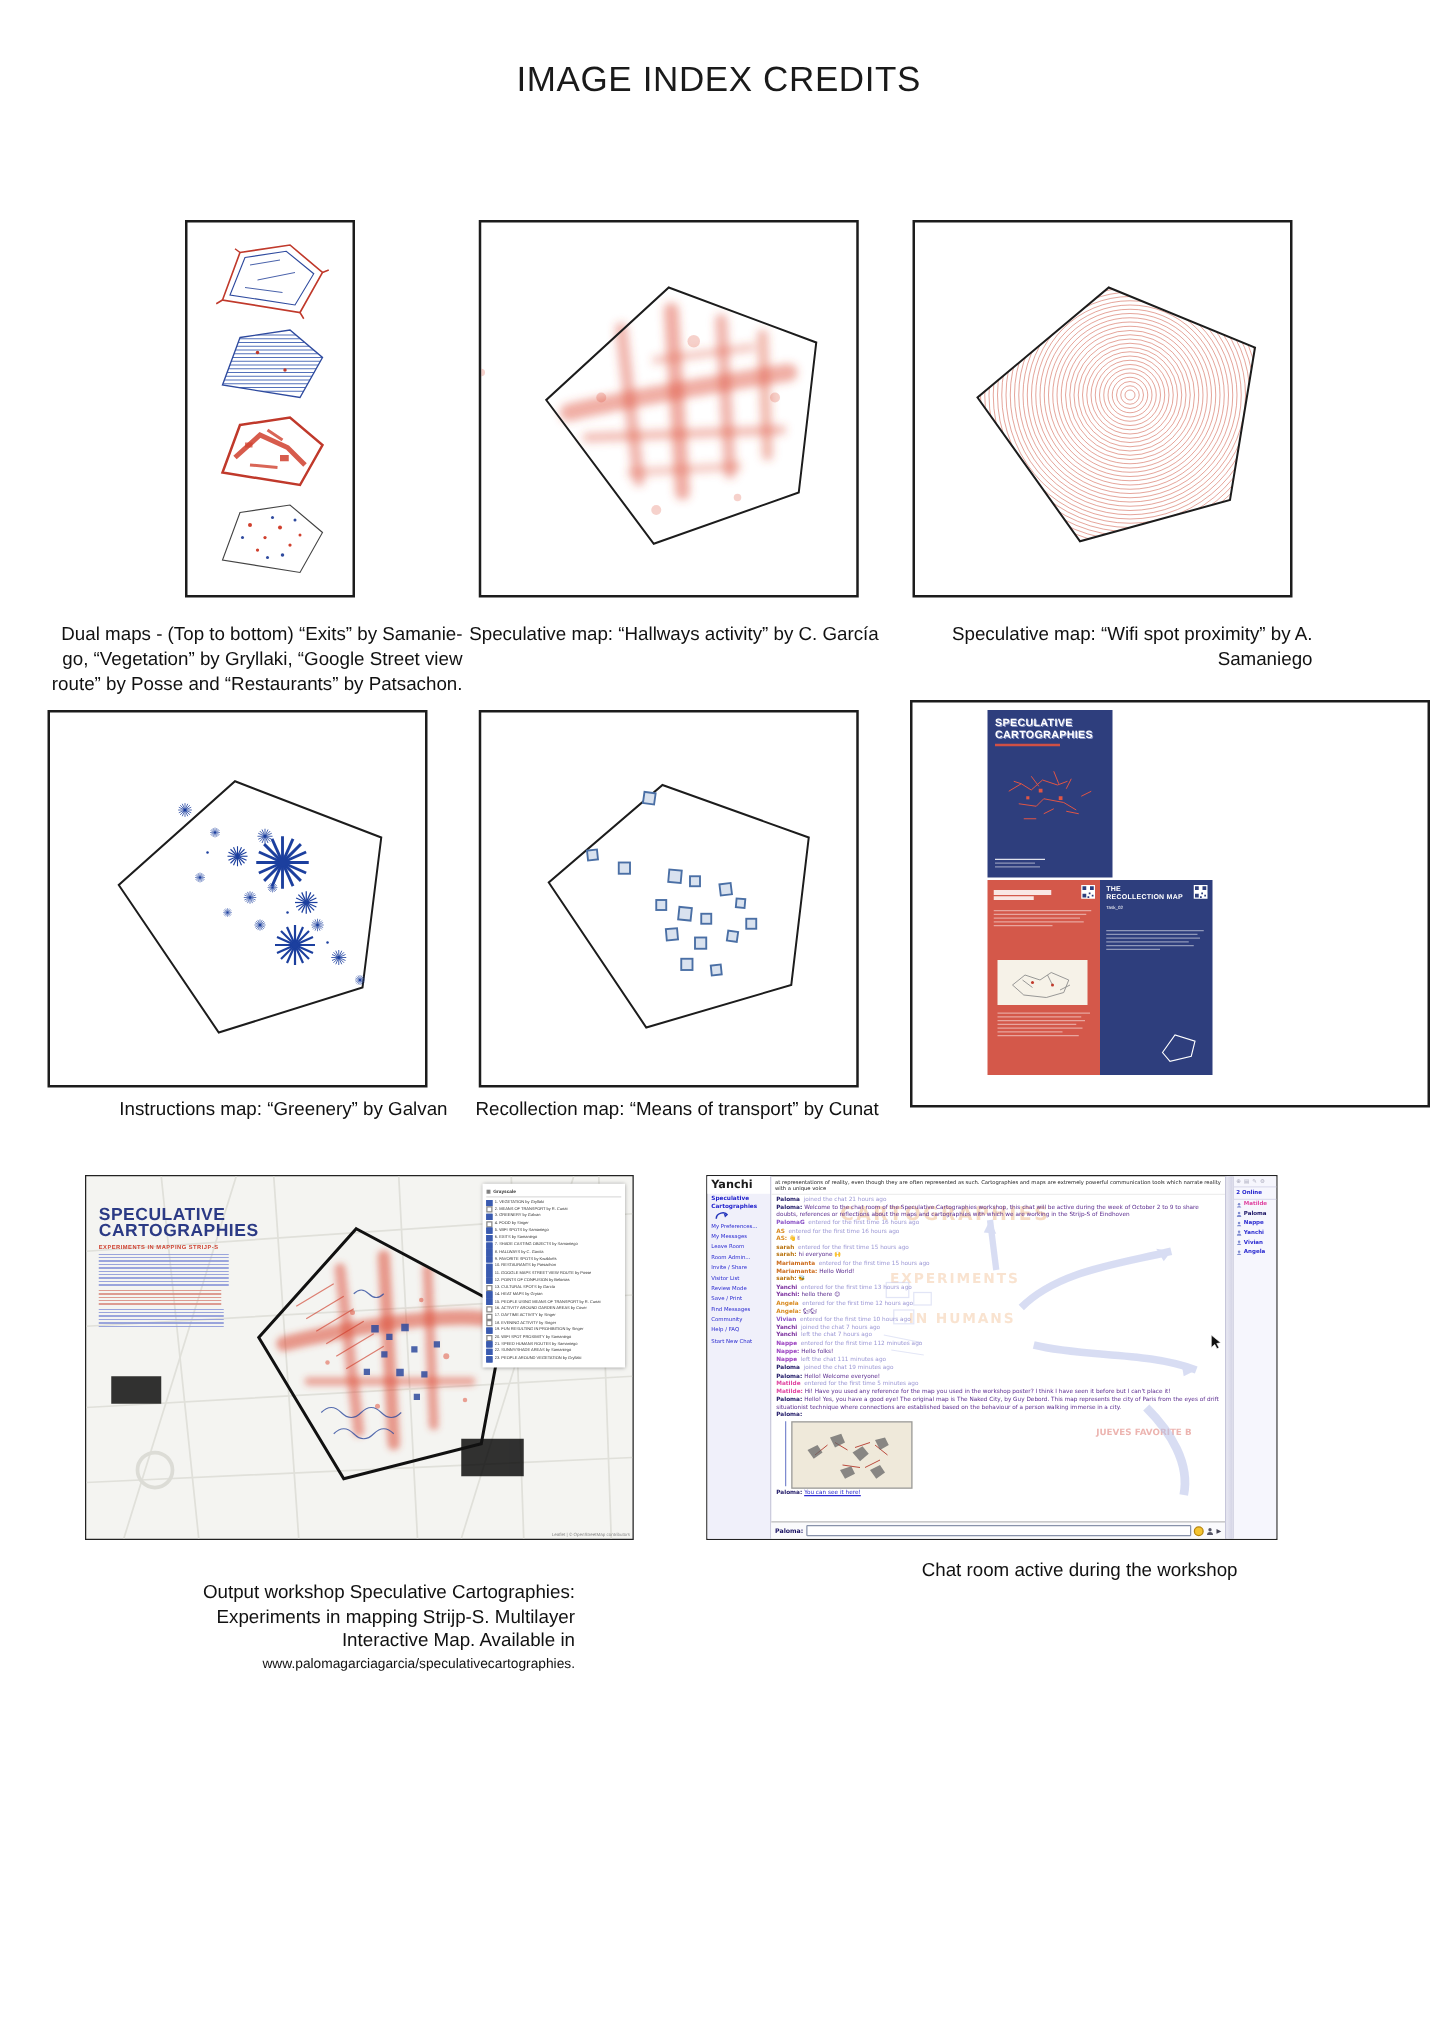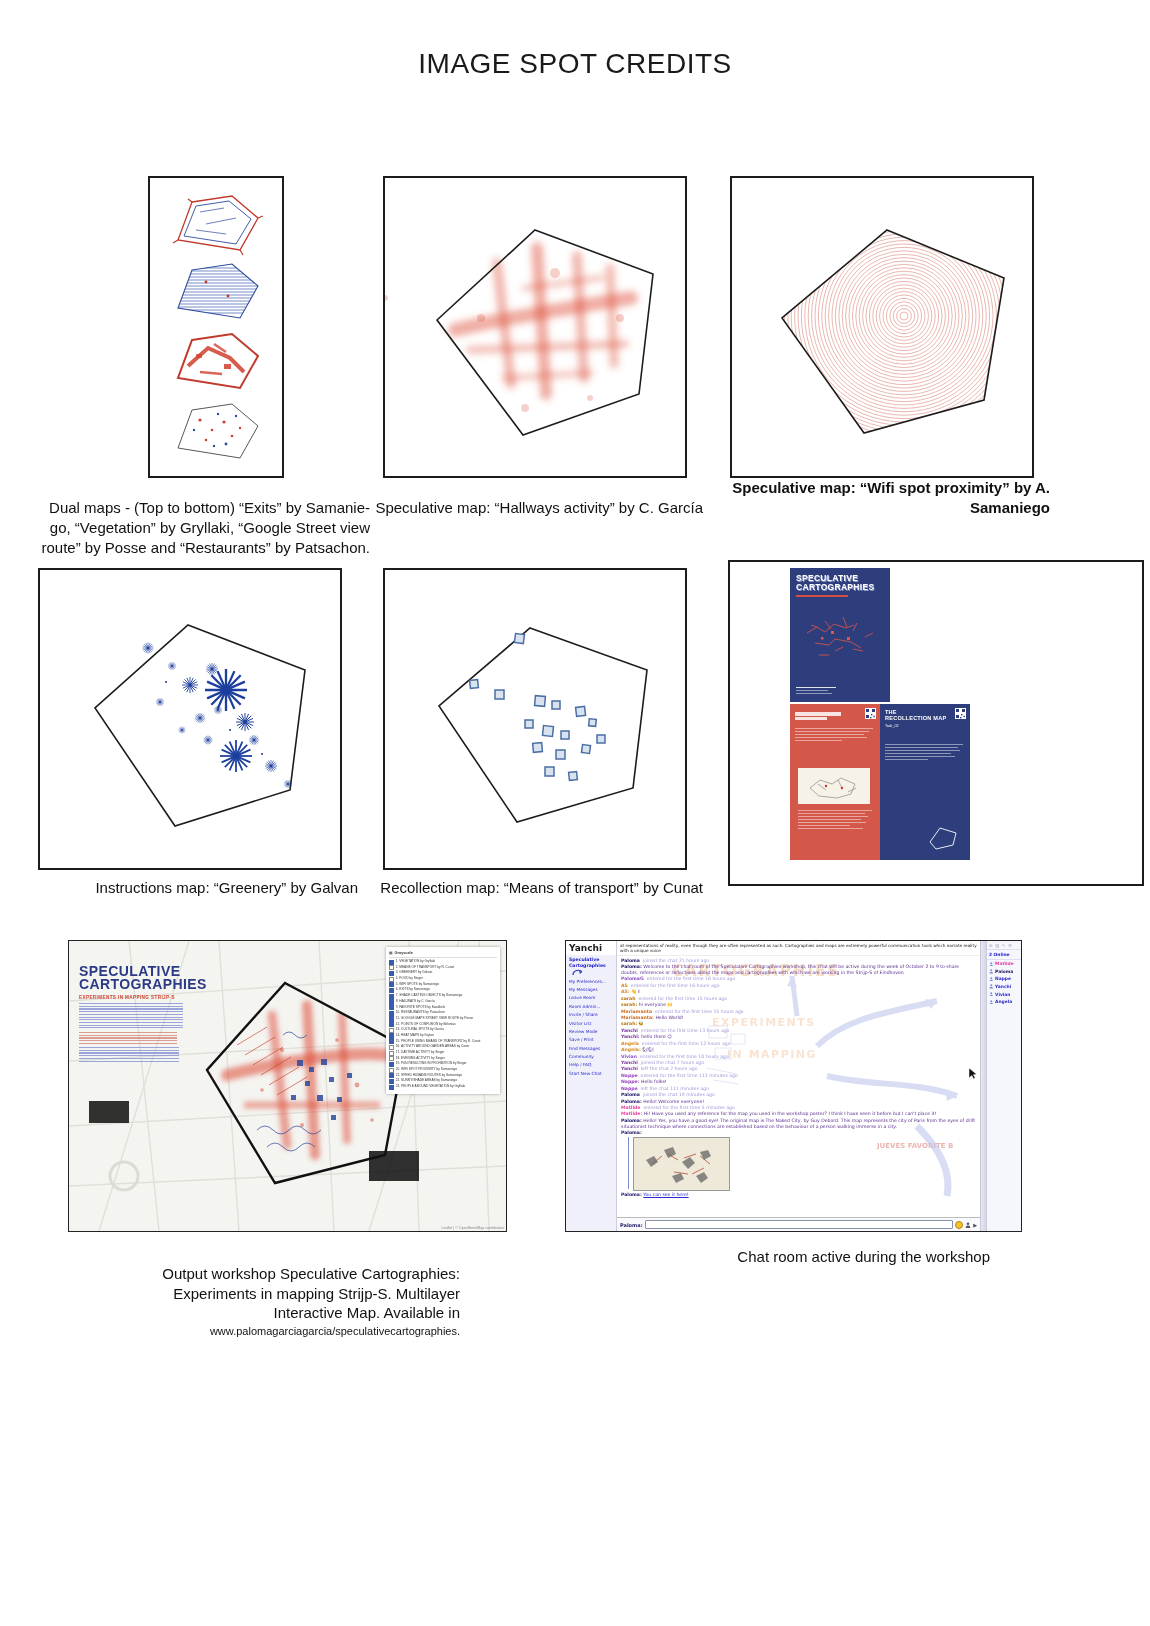--- a/index.html
+++ b/index.html
@@ -72,21 +72,21 @@
   .u-name{font-weight:700;}
   .thumb{position:relative;width:95px;height:52px;border:1px solid #999;background:#efe9da;
          margin:1px 0 1.5px 12px;z-index:2;}
   .quote-line{position:absolute;left:7px;width:1.2px;background:#7f8cd0;}
 </style>
 </head>
 <body>
 
 <div id="canvas">
 
-  <div class="abs" id="page-title">IMAGE SPOT CREDITS</div>
+  <div class="abs" id="page-title">IMAGE INDEX CREDITS</div>
 
   <div class="frame" style="left:148px;top:176px;width:132px;height:298px;">
     <svg width="132" height="298" viewBox="0 0 132 298">
 
       <g transform="translate(16,16)">
         <path d="M26,8 L66,2 L92,24 L74,56 L12,46 Z" fill="none" stroke="#c0392b" stroke-width="1.3"></path>
         <path d="M30,12 L63,7 L85,25 L70,50 L18,42 Z" fill="none" stroke="#2e4a9e" stroke-width=".9"></path>
         <path d="M34,18 L58,14 M40,30 L70,24 M30,36 L60,40" stroke="#2e4a9e" stroke-width=".7" fill="none"></path>
         <path d="M26,8 l-4,-3 M92,24 l5,-2 M74,56 l3,5 M12,46 l-5,3" stroke="#c0392b" stroke-width="1.2"></path>
       </g>
@@ -202,21 +202,21 @@
           <circle cx="172" cy="138" r="126.40000000000009" fill="none" stroke="#cf5b49" stroke-width="0.8" opacity="0.55"></circle>
         </g>
       <path d="M155,52 L272,100 L252,222 L132,255 L50,140 Z" fill="none" stroke="#1c1c1c" stroke-width="1.6"></path>
     </svg>
   </div>
 
   <div class="cap" style="left:30px;top:498px;width:340px;">Dual maps - (Top to bottom) “Exits” by Samanie-
 go, “Vegetation” by Gryllaki, “Google Street view
 route” by Posse and “Restaurants” by Patsachon.</div>
   <div class="cap" style="left:363px;top:498px;width:340px;">Speculative map: “Hallways activity” by C. García</div>
-  <div class="cap" style="left:710px;top:478px;width:340px;font-weight:bold;">Speculative map: “Wifi spot proximity” by A.
+  <div class="cap" style="left:710px;top:498px;width:340px;">Speculative map: “Wifi spot proximity” by A.
 Samaniego</div>
 
   <div class="frame" style="left:38px;top:568px;width:300px;height:298px;">
     <svg width="300" height="298" viewBox="0 0 300 298">
       <defs>
         <g id="ast" stroke="#1c3f9e" stroke-width="1.1">
           <line x1="-10" y1="0" x2="10" y2="0"></line>
             <line x1="0" y1="-10" x2="0" y2="10"></line>
           <line x1="-7" y1="-7" x2="7" y2="7"></line>
             <line x1="-7" y1="7" x2="7" y2="-7"></line>
@@ -605,21 +605,21 @@
           <a class="sb-link">Start New Chat</a>
         </div>
     </div>
 
     <div class="c-main">
       <div class="c-note">at representations of reality, even though they are often represented as such. Cartographies and maps are extremely powerful communication tools which narrate reality with a unique voice</div>
       <div class="c-msgs">
 
         <div class="wm" style="left:55px;top:6px;font-size:15px;letter-spacing:2px;color:rgba(228,140,60,.30);">CARTOGRAPHIES</div>
         <div class="wm" style="left:95px;top:60px;font-size:11px;letter-spacing:1.5px;color:rgba(228,140,60,.24);">EXPERIMENTS</div>
-        <div class="wm" style="left:110px;top:92px;font-size:11px;letter-spacing:1.5px;color:rgba(228,140,60,.24);">IN MAPPING</div>
+        <div class="wm" style="left:110px;top:92px;font-size:11px;letter-spacing:1.5px;color:rgba(228,140,60,.24);">IN HUMANS</div>
         <div class="wm" style="left:260px;top:186px;font-size:7px;color:rgba(200,40,30,.35);">JUEVES FAVORITE B</div>
         <svg class="wm" style="left:0;top:0;" width="360" height="262" viewBox="0 0 360 262">
           <g stroke="#b9c2ea" fill="none" opacity=".55">
             <path d="M200,90 C230,60 280,55 320,45" stroke-width="6"></path>
             <path d="M320,45 l-12,-2 l6,10 Z" fill="#b9c2ea" stroke="none"></path>
             <path d="M210,120 C250,130 300,125 340,140" stroke-width="6"></path>
             <path d="M340,140 l-12,-6 l2,11 Z" fill="#b9c2ea" stroke="none"></path>
             <path d="M180,60 L175,20" stroke-width="5"></path>
             <path d="M175,20 l-5,10 l10,1 Z" fill="#b9c2ea" stroke="none"></path>
             <path d="M300,170 C320,190 335,215 330,240" stroke-width="7"></path>

